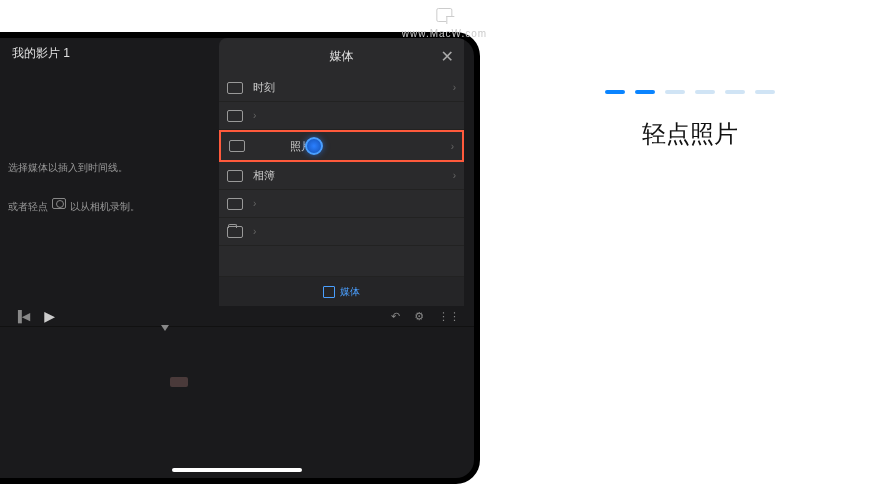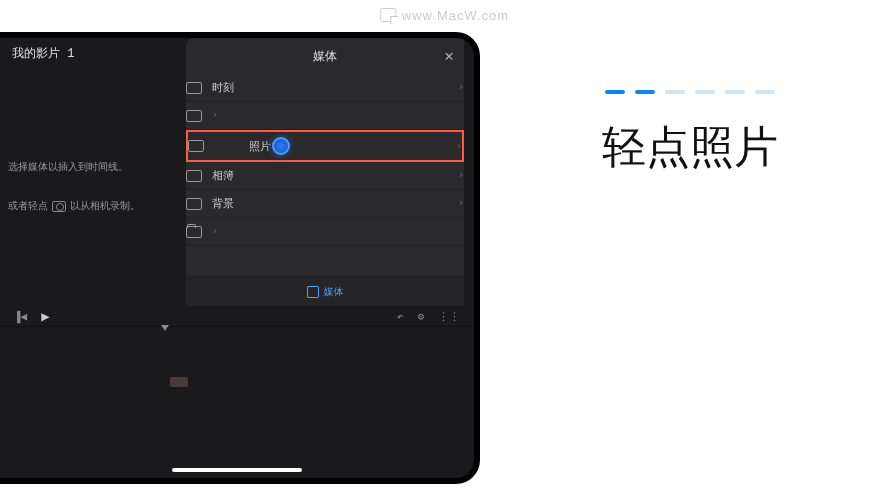--- a/index.html
+++ b/index.html
@@ -10,26 +10,27 @@
   font-family: -apple-system, "PingFang SC", "Helvetica Neue", sans-serif;
   position: relative;
   overflow: hidden;
 }
 .watermark {
   position: absolute;
   top: 8px;
   left: 50%;
   transform: translateX(-50%);
   color: #ccc;
-  font-size: 13px;
+  font-size: 10px;
   letter-spacing: 1px;
   z-index: 100;
   display: flex;
-  align-items: flex-start;
+  align-items: center;
   gap: 6px;
+  flex-direction: column;
 }
 .watermark-icon {
   width: 16px;
   height: 14px;
   border: 1px solid #ccc;
   border-radius: 2px;
   position: relative;
 }
 .watermark-icon::after {
   content: "";
@@ -44,21 +45,20 @@
 }
 .tablet {
   position: absolute;
   left: 0;
   top: 32px;
   width: 480px;
   height: 452px;
   background: #000;
   border-radius: 0 24px 24px 0;
   padding: 6px 6px 6px 0;
-  font-family: Liberation Mono, monospace;
 }
 .screen {
   width: 100%;
   height: 100%;
   background: #1a1a1c;
   border-radius: 0 18px 18px 0;
   position: relative;
   overflow: hidden;
 }
 .top-bar {
@@ -88,40 +88,40 @@
   flex: 1;
   padding: 20px 8px;
   color: #999;
   font-size: 10px;
   line-height: 1.8;
   display: flex;
   flex-direction: column;
   justify-content: center;
   gap: 21px;
 }
-.left-pane .line2 { display: flex; align-items: center; gap: 4px; }
+.left-pane .line2 { display: flex; align-items: flex-start; gap: 4px; }
 .camera-icon {
   width: 14px;
   height: 11px;
   border: 1px solid #888;
   border-radius: 2px;
   position: relative;
 }
 .camera-icon::before {
   content: "";
   position: absolute;
   top: 1px;
   left: 3px;
   width: 6px;
   height: 6px;
   border: 1px solid #888;
   border-radius: 50%;
 }
 .media-panel {
-  width: 278px;
+  width: 245px;
   background: #2a2a2c;
   border-radius: 8px 0 0 8px;
   margin-top: -30px;
   margin-right: 10px;
   display: flex;
   flex-direction: column;
 }
 .panel-header {
   height: 36px;
   display: flex;
@@ -139,21 +139,21 @@
   transform: translateY(-50%);
   color: #aaa;
   font-size: 16px;
   cursor: pointer;
 }
 .menu-list { flex: 1; }
 .menu-item {
   height: 28px;
   display: flex;
   align-items: center;
-  padding: 0 0;
+  padding: 0 8px;
   color: #ccc;
   font-size: 11px;
   border-bottom: 1px solid #222;
   position: relative;
 }
 .menu-item.highlighted {
   border: 2px solid #ff5a3c;
   height: 32px;
   gap: 35px;
 }
@@ -297,21 +297,21 @@
   justify-content: center;
 }
 .dot {
   width: 20px;
   height: 4px;
   border-radius: 2px;
   background: #d0e4f5;
 }
 .dot.active { background: #0a84ff; }
 .instruction-text {
-  font-size: 44px;
+  font-size: 24px;
   color: #111;
   text-align: center;
   font-weight: 400;
 }
 </style>
 </head>
 <body>
 
 <div class="watermark">
   <span class="watermark-icon"></span>
@@ -374,21 +374,20 @@
           </div>
 
           <div class="menu-item">
             <span class="menu-icon"></span>
             <span class="menu-label">相簿</span>
             <span class="chevron">›</span>
           </div>
 
           <div class="menu-item">
             <span class="menu-icon"></span>
-            <span class="menu-label">背景</span>
             <span class="chevron">›</span>
           </div>
 
           <div class="menu-item">
             <span class="menu-icon folder"></span>
             <span class="chevron">›</span>
           </div>
 
         </div>
         <div class="panel-footer">

